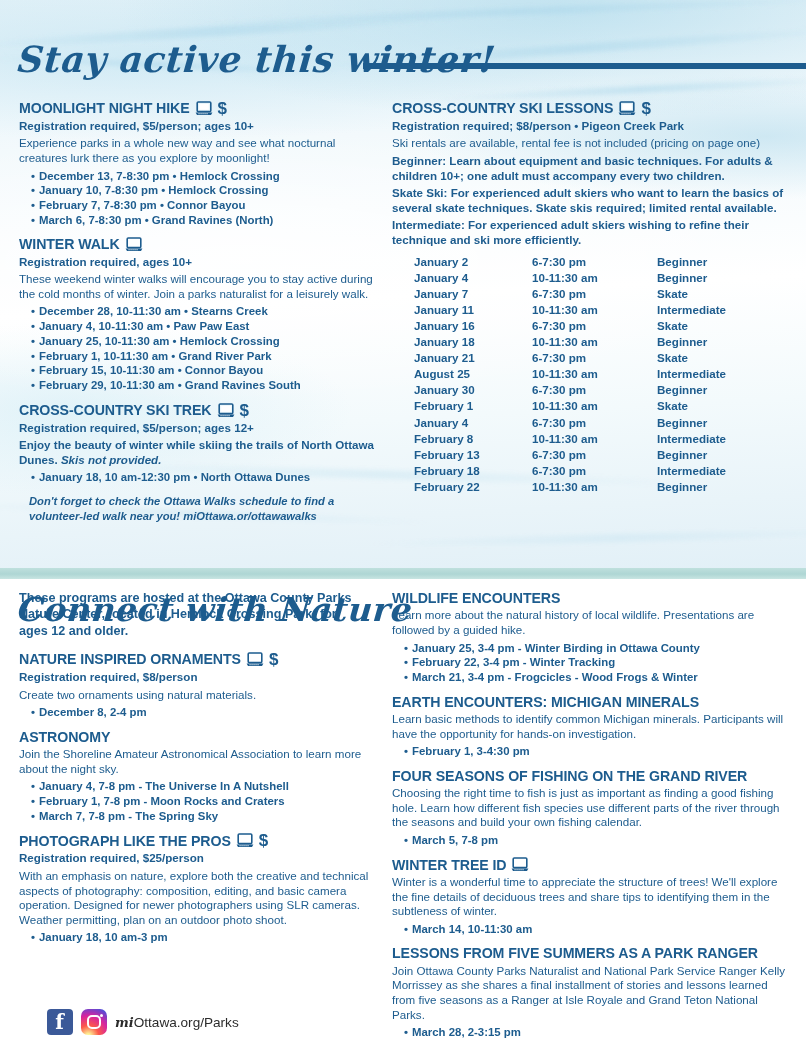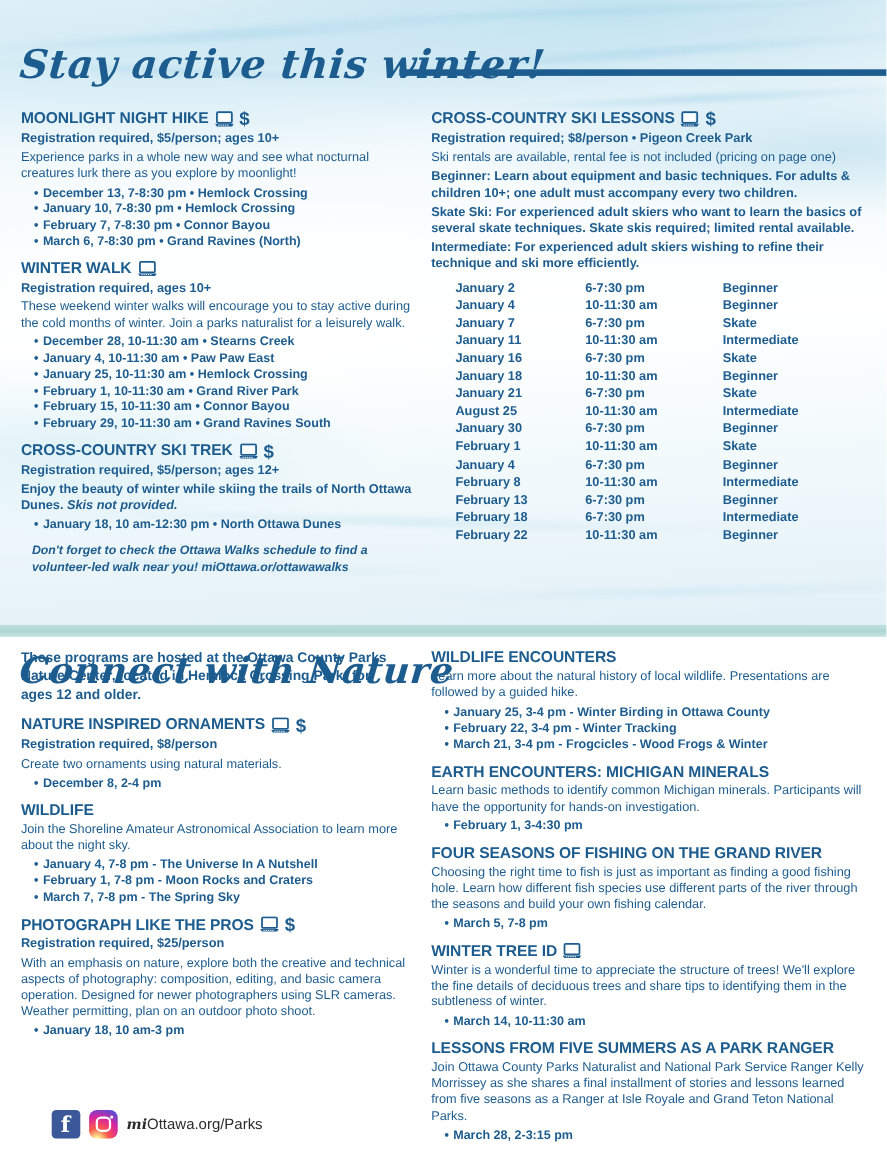--- a/index.html
+++ b/index.html
@@ -359,21 +359,21 @@
           <span class="dollar">$</span>
         </div>
         <p class="reg">Registration required, $8/person</p>
         <p class="desc">Create two ornaments using natural materials.</p>
         <ul class="dates">
           <li>December 8, 2-4 pm</li>
         </ul>
       </div>
       <div class="prog">
         <div class="prog-head">
-          <span class="htext">WILDLIFE</span>
+          <span class="htext">ASTRONOMY</span>
         </div>
         <p class="desc">Join the Shoreline Amateur Astronomical Association to learn more about the night sky.</p>
         <ul class="dates">
           <li>January 4, 7-8 pm - The Universe In A Nutshell</li>
           <li>February 1, 7-8 pm - Moon Rocks and Craters</li>
           <li>March 7, 7-8 pm - The Spring Sky</li>
         </ul>
       </div>
       <div class="prog">
         <div class="prog-head">

